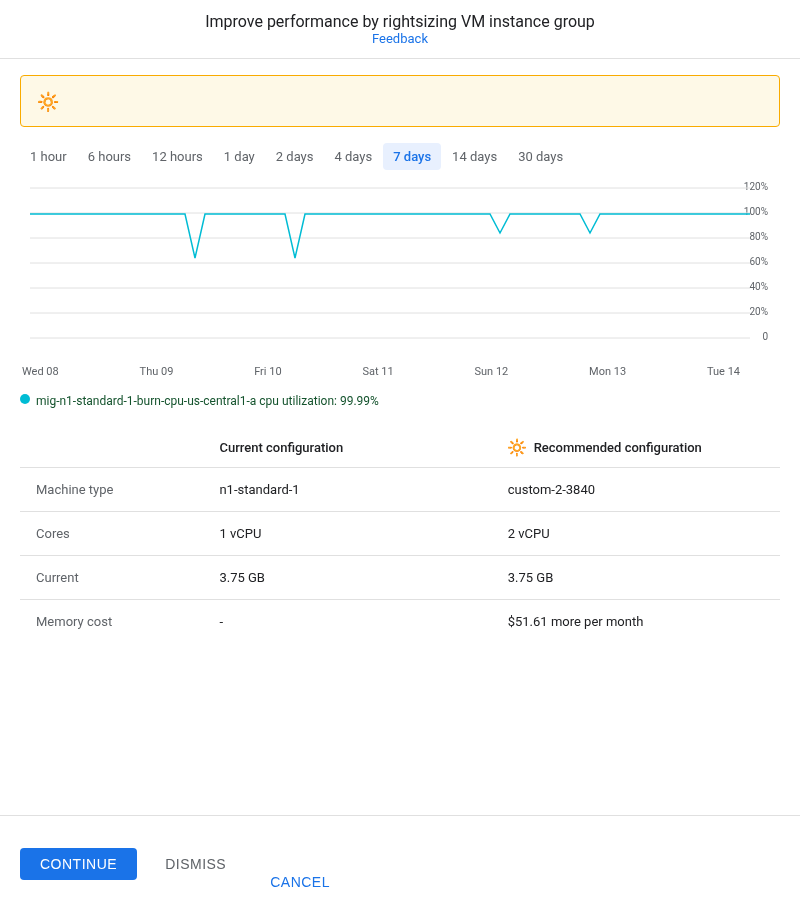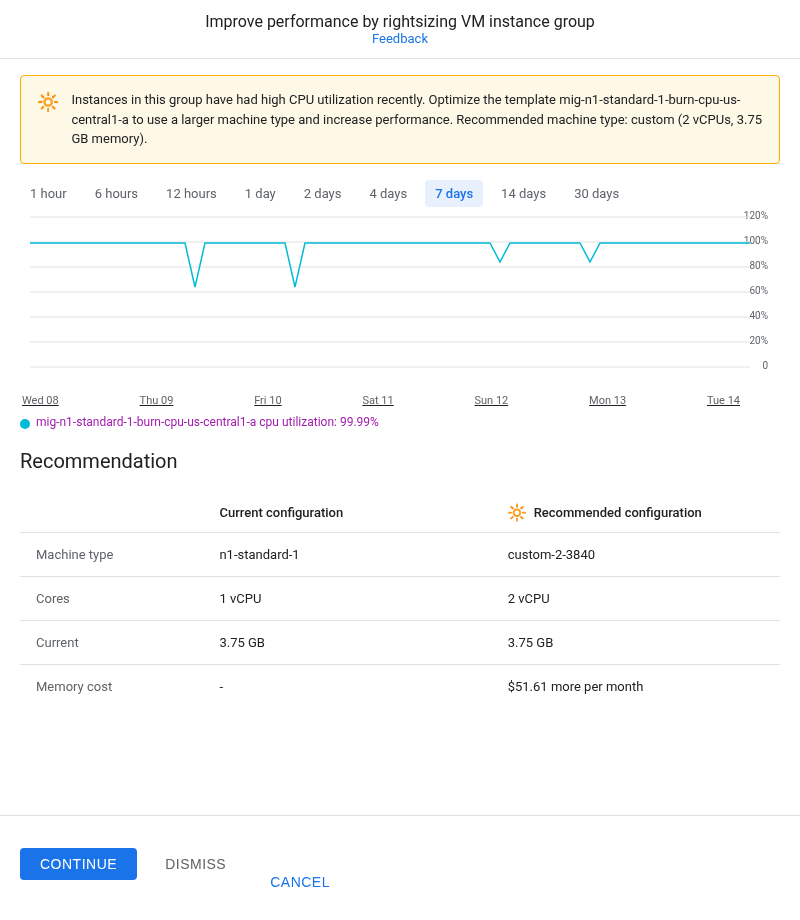--- a/index.html
+++ b/index.html
@@ -64,64 +64,64 @@
     .section-title {
       font-size: 20px;
       font-weight: 400;
       color: #202124;
       margin-bottom: 12px;
     }
 
     
     .time-tabs {
       display: flex;
-      gap: 8px;
+      gap: 1px;
+      margin-bottom: 8px;
     }
     .time-tab {
       padding: 6px 10px;
       font-size: 13px;
       color: #5f6368;
       cursor: pointer;
       border-radius: 4px;
       white-space: nowrap;
     }
     .time-tab.active {
       background: #e8f0fe;
       color: #1a73e8;
       font-weight: 500;
     }
 
     
     .chart-container {
       position: relative;
       width: 100%;
       height: 200px;
-      text-decoration: underline;
     }
     .chart-svg {
       width: 100%;
       height: 180px;
     }
     .chart-x-labels {
       display: flex;
       justify-content: space-between;
       padding: 0 40px 0 2px;
       font-size: 11px;
       color: #5f6368;
       margin-top: 4px;
     }
 
     
     .chart-legend {
       display: flex;
-      align-items: flex-end;
+      align-items: flex-start;
       gap: 6px;
-      margin-top: 8px;
+      margin-top: 16px;
       font-size: 12px;
-      color: #a21caf;
+      color: #14532d;
     }
     .legend-dot {
       width: 10px;
       height: 10px;
       border-radius: 50%;
       background: #00bcd4;
       flex-shrink: 0;
     }
 
     
@@ -236,21 +236,20 @@
 
 <div class="header">
   <span class="header-title">Improve performance by rightsizing VM instance group</span>
   <a class="feedback-link">Feedback</a>
 </div>
 
 <div class="main-content">
 
   <div class="alert-banner">
     <span class="alert-icon">🔆</span>
-    <span class="alert-text">Instances in this group have had high CPU utilization recently. Optimize the template mig-n1-standard-1-burn-cpu-us-central1-a to use a larger machine type and increase performance. Recommended machine type: custom (2 vCPUs, 3.75 GB memory).</span>
   </div>
 
   <div class="section">
 
     <div class="time-tabs">
       <span class="time-tab">1 hour</span>
       <span class="time-tab">6 hours</span>
       <span class="time-tab">12 hours</span>
       <span class="time-tab">1 day</span>
       <span class="time-tab">2 days</span>
@@ -293,21 +292,20 @@
       </div>
     </div>
 
     <div class="chart-legend">
       <span class="legend-dot"></span>
       <span>mig-n1-standard-1-burn-cpu-us-central1-a cpu utilization: 99.99%</span>
     </div>
   </div>
 
   <div class="recommendation-section">
-    <h2 class="recommendation-title">Recommendation</h2>
 
     <table class="config-table">
       <thead>
         <tr>
           <th class="col-label"></th>
           <th class="col-current">
             <span>Current configuration</span>
           </th>
           <th class="col-recommended">
             <div class="recommended-header">

